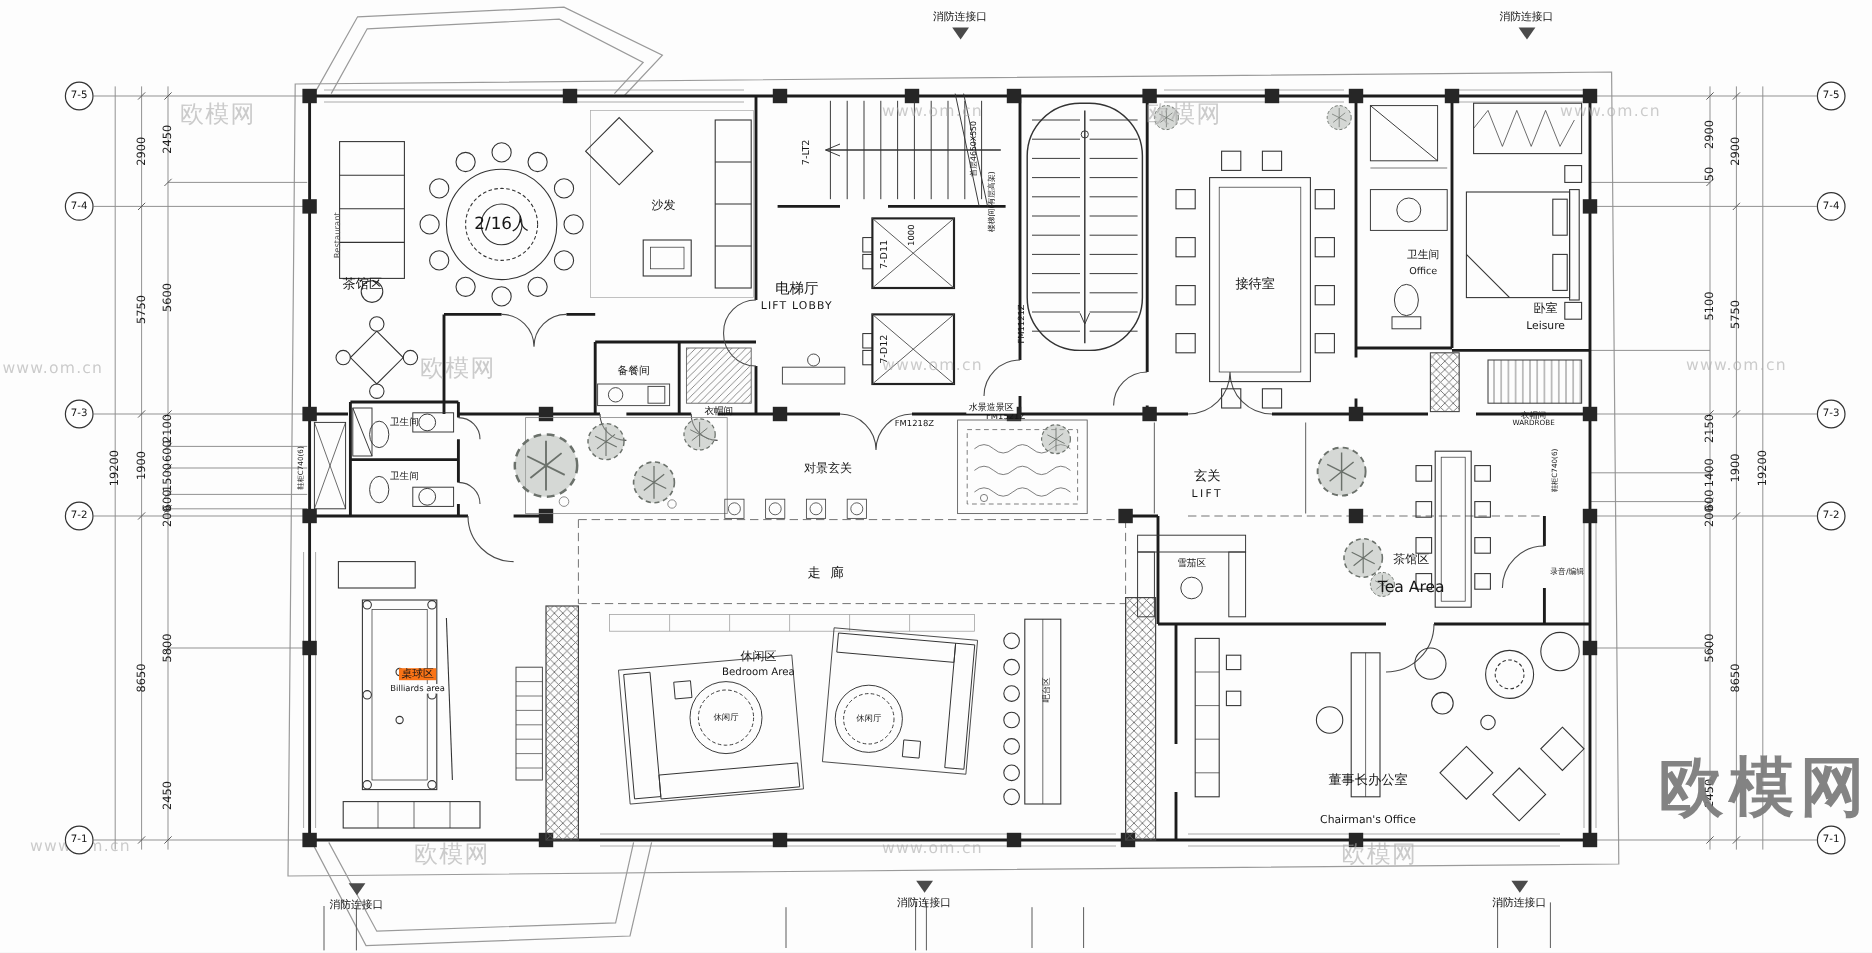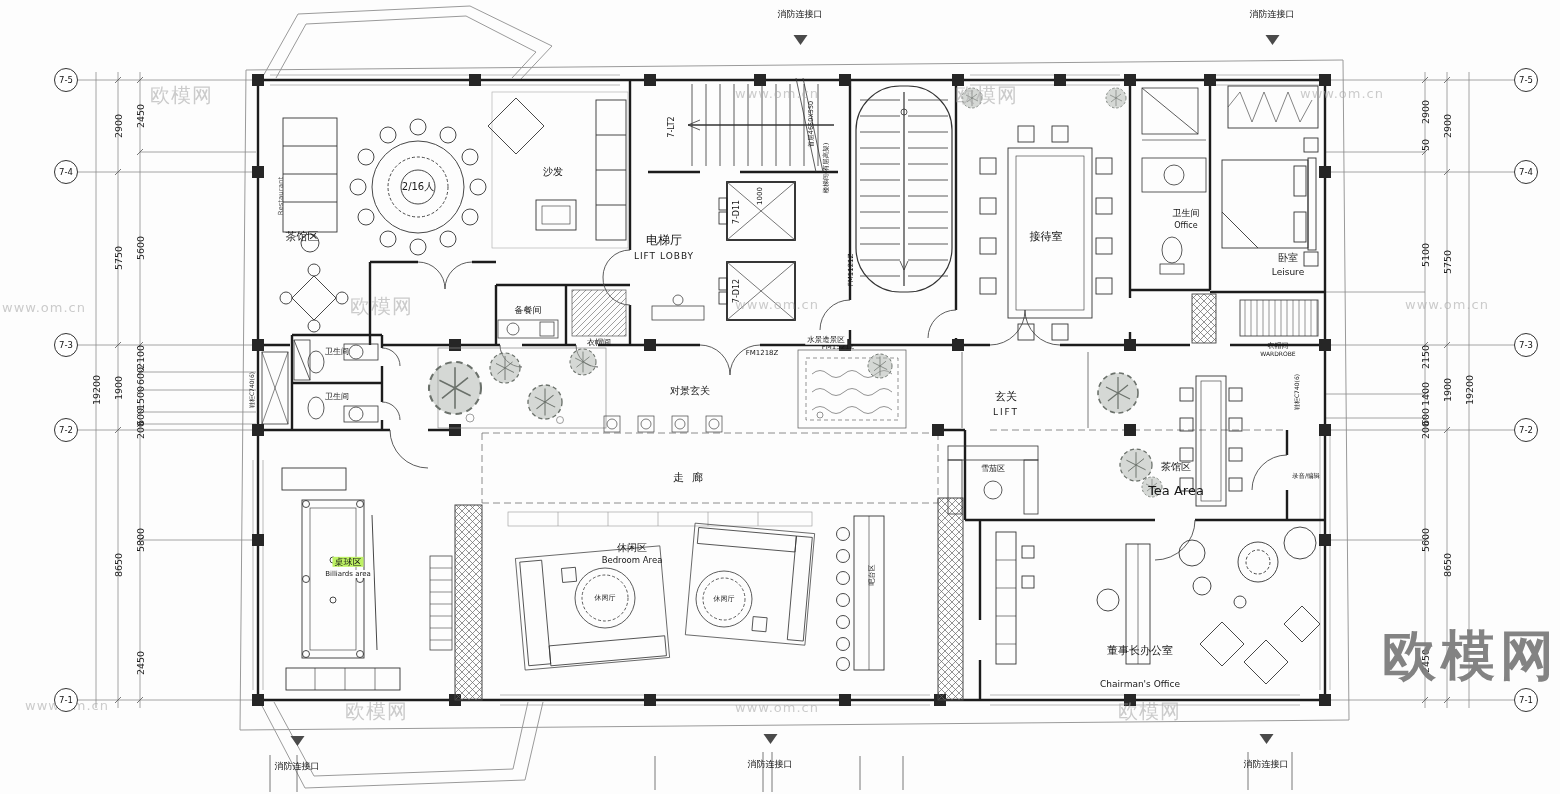--- a/index.html
+++ b/index.html
@@ -8,21 +8,21 @@
 .stage{position:relative;width:1560px;height:794px;background:#fdfdfd;overflow:hidden;margin:0 auto}
 .stage svg{position:absolute;left:0;top:0}
 .lbl{position:absolute;transform:translate(-50%,-50%);color:#161616;white-space:nowrap;text-align:center;line-height:1.15}
 .lbl.v{transform:translate(-50%,-50%) rotate(-90deg)}
 .dim{position:absolute;transform:translate(-50%,-50%) rotate(-90deg);font-size:9.5px;color:#1d1d1d;white-space:nowrap}
 .bubble{position:absolute;width:24px;height:24px;margin:-12px 0 0 -12px;border:1.2px solid #333;border-radius:50%;display:flex;align-items:center;justify-content:center;font-size:8.5px;color:#111;background:#fff;z-index:3}
 .wm{position:absolute;color:#aaaaaa;opacity:.6;letter-spacing:1px;z-index:2;pointer-events:none}
 .wm.site{font-size:13px}
 .wm.brand{font-size:20px}
 .wm.big{font-size:54px;font-weight:bold;color:#7d7d7d;opacity:.95;letter-spacing:5px}
-.fire{position:absolute;display:flex;flex-direction:column;align-items:center;gap:14px;transform:translate(-50%,0);font-size:9px;color:#111;z-index:3}
+.fire{position:absolute;display:flex;flex-direction:column;align-items:center;gap:2px;transform:translate(-50%,0);font-size:9px;color:#111;z-index:3}
 .tri{width:0;height:0;border-left:7px solid transparent;border-right:7px solid transparent;border-top:10px solid #4a4a4a}
 </style>
 </head>
 <body>
 
 <div class="stage">
 
 <svg width="1560" height="794" viewBox="0 0 1560 794">
   <defs>
     <pattern id="xh" width="7" height="7" patternUnits="userSpaceOnUse">
@@ -390,21 +390,21 @@
     <circle cx="1240" cy="602" r="6"></circle>
   </g>
 
   <g stroke="#555" stroke-width="0.8" fill="none">
     <path d="M270,755 V792 M297,755 V792 M655,756 V790 M763,752 V792 M772,752 V792 M860,756 V790 M903,756 V790 M1248,752 V790 M1292,752 V790"></path>
   </g>
 </svg>
 
 <div class="lbl" style="left:302px;top:237px;font-size:11px">茶馆区</div>
 <div class="lbl v" style="left:281px;top:196px;font-size:7px;color:#555">Restaurant</div>
-<div class="lbl" style="left:418px;top:187px;font-size:10px">2/16人</div>
+<div class="lbl" style="left:418px;top:187px;font-size:14px">2/16人</div>
 <div class="lbl" style="left:553px;top:172px;font-size:10px">沙发</div>
 <div class="lbl" style="left:664px;top:241px;font-size:12px">电梯厅</div>
 <div class="lbl" style="left:664px;top:256px;font-size:9px;letter-spacing:1px">LIFT LOBBY</div>
 <div class="lbl v" style="left:672px;top:127px;font-size:8px">7-LT2</div>
 <div class="lbl v" style="left:737px;top:212px;font-size:8px">7-D11</div>
 <div class="lbl v" style="left:737px;top:291px;font-size:8px">7-D12</div>
 <div class="lbl v" style="left:760px;top:196px;font-size:7px">1000</div>
 <div class="lbl v" style="left:851px;top:270px;font-size:7px">FM1121Z</div>
 <div class="lbl v" style="left:812px;top:124px;font-size:6.5px">首层4650X550</div>
 <div class="lbl v" style="left:827px;top:168px;font-size:6.5px">楼梯间(有层高架)</div>
@@ -421,21 +421,21 @@
 <div class="lbl" style="left:838px;top:347px;font-size:7px">FM1521Z</div>
 <div class="lbl" style="left:690px;top:391px;font-size:10px">对景玄关</div>
 <div class="lbl" style="left:826px;top:340px;font-size:7.5px;background:#fdfdfd;padding:0 2px">水景造景区</div>
 <div class="lbl" style="left:1006px;top:397px;font-size:11px">玄关</div>
 <div class="lbl" style="left:1006px;top:412px;font-size:9px;letter-spacing:2px">LIFT</div>
 <div class="lbl" style="left:692px;top:478px;font-size:11px;letter-spacing:8px">走廊</div>
 <div class="lbl" style="left:337px;top:352px;font-size:8px">卫生间</div>
 <div class="lbl" style="left:337px;top:397px;font-size:8px">卫生间</div>
 <div class="lbl v" style="left:252px;top:390px;font-size:6px">鞋柜C740(6)</div>
 <div class="lbl v" style="left:1297px;top:392px;font-size:6px">鞋柜C740(6)</div>
-<div class="lbl" style="left:348px;top:562px;font-size:9px;background:#bef264;padding:0 2px">桌球区</div>
+<div class="lbl" style="left:348px;top:562px;font-size:9px;background:#f97316;padding:0 2px">桌球区</div>
 <div class="lbl" style="left:348px;top:574px;font-size:7px;background:#fdfdfd;padding:0 2px">Billiards area</div>
 <div class="lbl" style="left:632px;top:548px;font-size:10px">休闲区</div>
 <div class="lbl" style="left:632px;top:561px;font-size:8.5px">Bedroom Area</div>
 <div class="lbl" style="left:605px;top:598px;font-size:7px">休闲厅</div>
 <div class="lbl" style="left:724px;top:599px;font-size:7px">休闲厅</div>
 <div class="lbl v" style="left:872px;top:575px;font-size:7px">吧台区</div>
 <div class="lbl" style="left:993px;top:469px;font-size:8px">雪茄区</div>
 <div class="lbl" style="left:1176px;top:467px;font-size:10px">茶馆区</div>
 <div class="lbl" style="left:1176px;top:491px;font-size:13px">Tea Area</div>
 <div class="lbl" style="left:1140px;top:651px;font-size:11px">董事长办公室</div>

